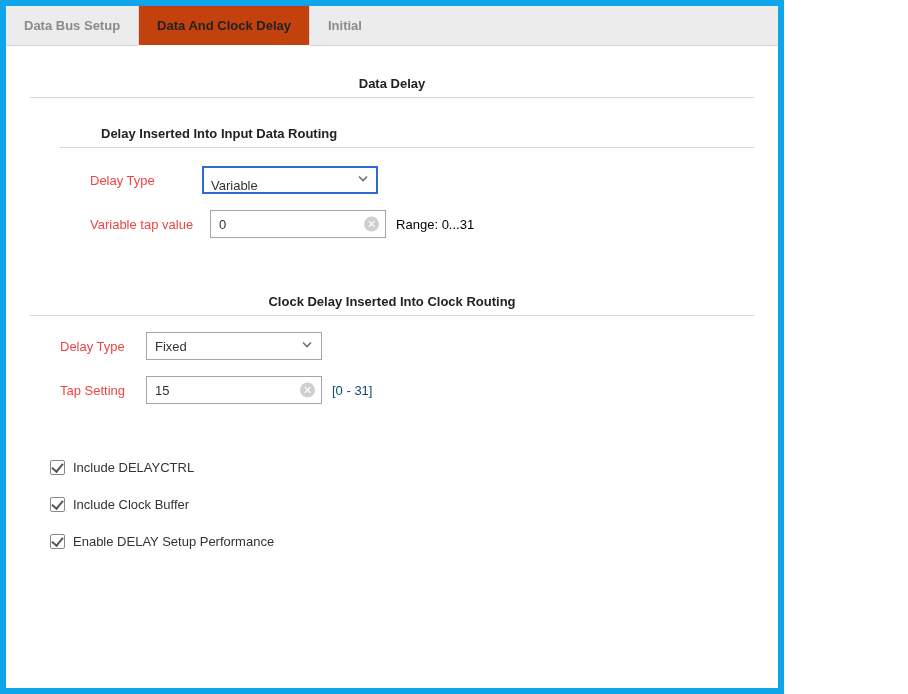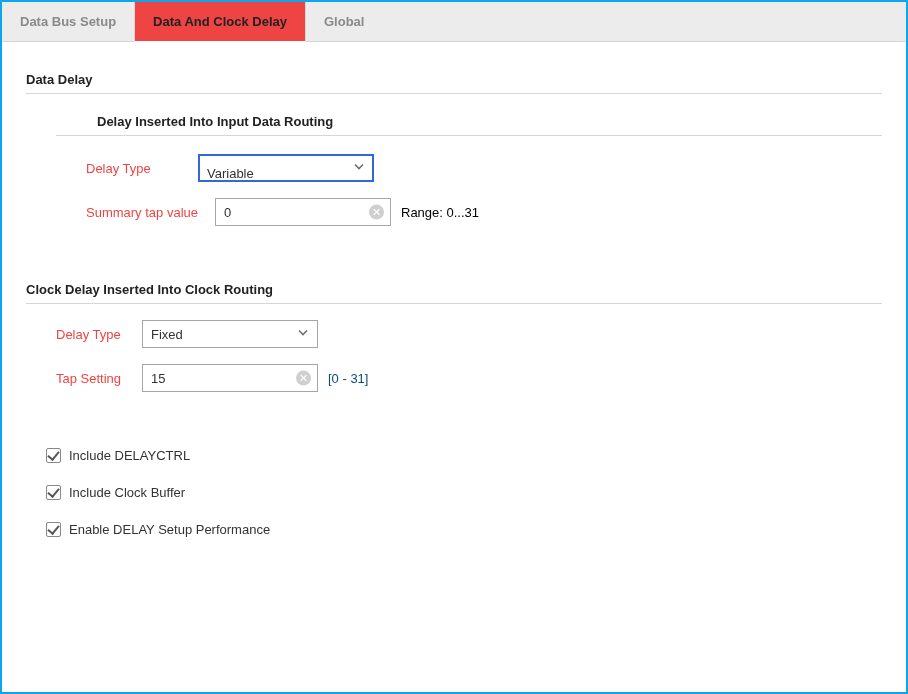--- a/index.html
+++ b/index.html
@@ -4,23 +4,23 @@
 <style>
   * { box-sizing: border-box; }
   body {
     margin: 0;
     font-family: Arial, Helvetica, sans-serif;
     font-size: 13px;
     color: #333;
     background: #fff;
   }
   .window {
-    width: 908px;
+    width: 784px;
     height: 694px;
-    border: 2px solid #0ea5e9;
+    border: 6px solid #0ea5e9;
     background: #fff;
     position: relative;
   }
   .tabbar {
     display: flex;
     align-items: stretch;
     background: #ececec;
     border-bottom: 1px solid #d6d6d6;
     height: 40px;
   }
@@ -36,51 +36,52 @@
   .tab + .tab::before {
     content: "";
     position: absolute;
     left: 0;
     top: 8px;
     bottom: 8px;
     width: 1px;
     background: #cfcfcf;
   }
   .tab.active {
-    background: #ef4444;
+    background: #c2410c;
     color: #222;
     border-bottom: 1px solid #fff;
     margin-bottom: -1px;
     border-left: 1px solid #d6d6d6;
     border-right: 1px solid #d6d6d6;
   }
   .tab.active::before { display:none; }
   .tab.active + .tab::before { display:none; }
   .first-tab { border-left: none; }
 
   .content {
     padding: 30px 24px 20px 24px;
   }
   .section-title {
     font-weight: bold;
     color: #222;
     margin-bottom: 6px;
+    text-align: center;
   }
   .section-rule {
     border: none;
     border-top: 1px solid #d6d6d6;
     margin: 0 0 16px 0;
   }
   .indent {
     margin-left: 30px;
   }
   .subsection-title {
     font-weight: bold;
     color: #222;
-    margin-top: 20px;
+    margin-top: 28px;
     margin-bottom: 6px;
     padding-left: 41px;
   }
   .subsection-rule {
     border: none;
     border-top: 1px solid #d6d6d6;
     margin: 0 0 18px 0;
   }
   .field-row {
     display: flex;
@@ -196,21 +197,21 @@
 <div class="window">
 
   <div class="tabbar">
     <div class="tab first-tab">
       <span>Data Bus Setup</span>
     </div>
     <div class="tab active">
       <span>Data And Clock Delay</span>
     </div>
     <div class="tab">
-      <span>Global</span>
+      <span>Initial</span>
     </div>
   </div>
 
   <div class="content">
 
     <div class="section-title">Data Delay</div>
     <hr class="section-rule">
 
     <div class="indent">
       <div class="subsection-title">Delay Inserted Into Input Data Routing</div>
@@ -223,21 +224,21 @@
             <span>Variable</span>
             <span class="chevron">
               <svg width="12" height="12" viewBox="0 0 12 12">
                   <path d="M2 4 L6 8 L10 4" fill="none" stroke="#707070" stroke-width="1.6"></path>
                 </svg>
             </span>
           </div>
         </div>
 
         <div class="field-row">
-          <div class="field-label">Summary tap value</div>
+          <div class="field-label">Variable tap value</div>
           <div class="text-input-wrap">
             <input class="text-input" type="text" value="0" style="">
             <span class="clear-icon">✕</span>
           </div>
           <span class="hint">Range: 0...31</span>
         </div>
       </div>
     </div>
 
     <div class="spacer-large"></div>

